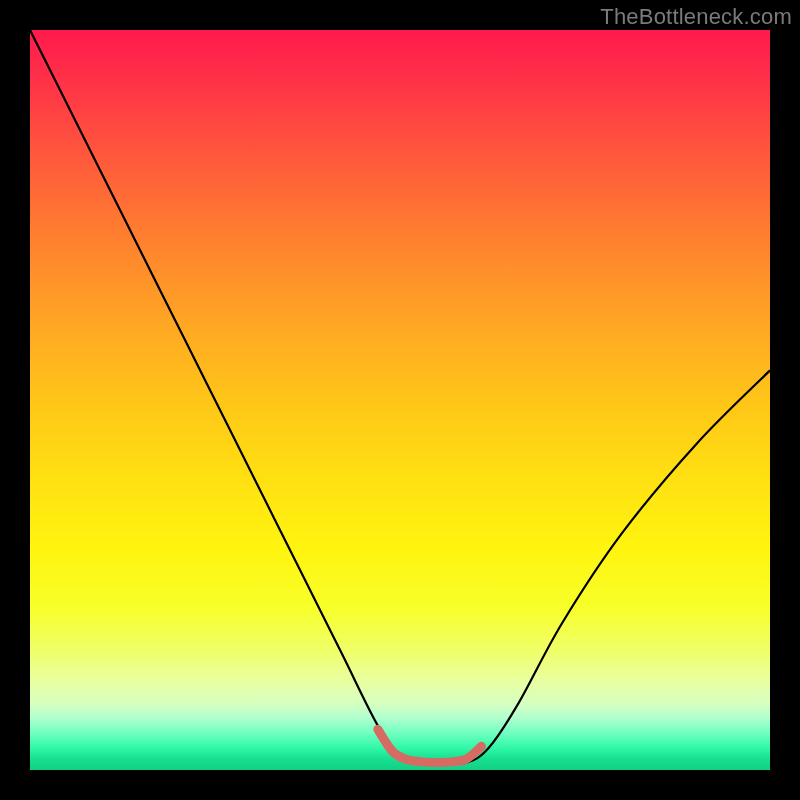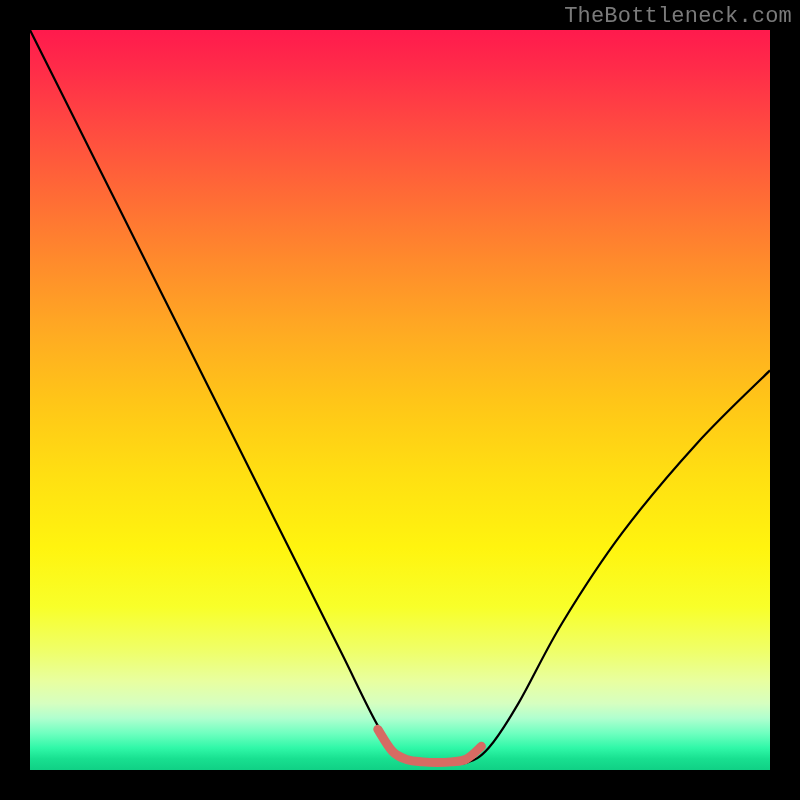--- a/index.html
+++ b/index.html
@@ -11,21 +11,20 @@
     overflow: hidden;
     font-family: Arial, Helvetica, sans-serif;
   }
   .frame {
     position: absolute;
     top: 0;
     left: 0;
     width: 800px;
     height: 800px;
     background: #000;
-    font-family: Liberation Mono, monospace;
   }
   .plot {
     position: absolute;
     top: 30px;
     left: 30px;
     width: 740px;
     height: 740px;
     overflow: hidden;
   }
   .gradient {

